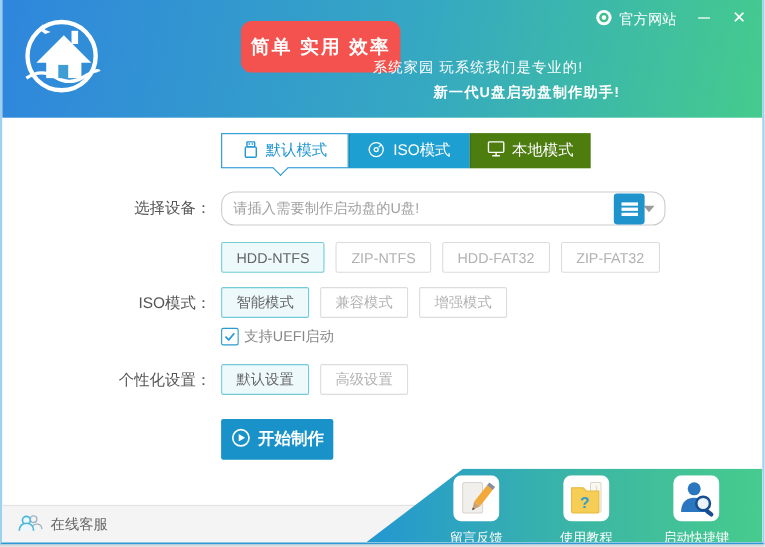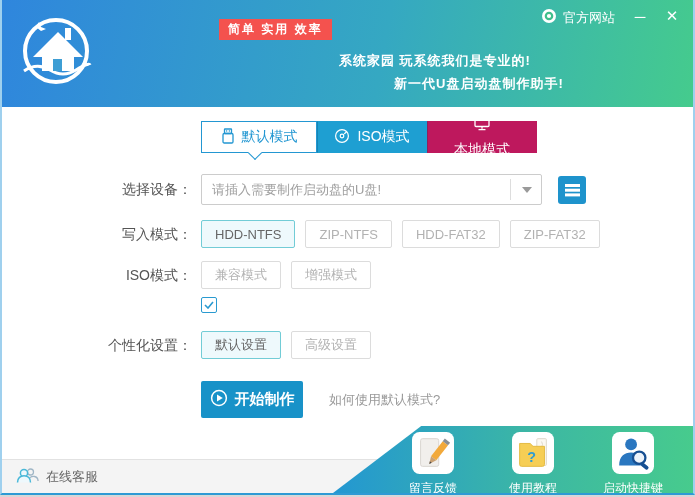--- a/index.html
+++ b/index.html
@@ -4,42 +4,42 @@
 <style>
   html,body{margin:0;padding:0;background:#d7d7d7;font-family:"Liberation Sans","DejaVu Sans",sans-serif;}
   .window{position:relative;width:691px;height:493px;background:#fff;overflow:hidden;
     border-left:2px solid #9fd0ee;border-right:2px solid #9fd0ee;border-bottom:2px solid #2e9ad4;}
   
   .header{position:absolute;left:0;top:0;width:100%;height:107px;
     background:linear-gradient(100deg,#2f86dd 0%,#35a8c2 55%,#45cb8d 100%);}
   .logo{position:absolute;left:14px;top:11px;width:80px;height:80px;}
   .app-title{position:absolute;left:100px;top:36px;color:#fff;font-size:25px;font-weight:bold;letter-spacing:1px;}
   .site-url{position:absolute;left:126px;top:70px;color:#eaf6ff;font-size:13px;}
-  .badge{position:absolute;left:217px;top:19px;background:#f4524e;color:#fff;font-size:12px;font-weight:bold;
-    padding:2px 9px;border-radius:0;letter-spacing:2px;}
-  .slogan1{position:absolute;left:337px;top:52px;color:#fff;font-size:13px;font-weight:bold;letter-spacing:1px;}
+  .badge{position:absolute;left:217px;top:19px;background:#f4524e;color:#fff;font-size:17px;font-weight:bold;
+    padding:12px 9px;border-radius:10px;letter-spacing:2px;}
+  .slogan1{position:absolute;left:337px;top:52px;color:#fff;font-size:13px;font-weight:normal;letter-spacing:1px;}
   .slogan2{position:absolute;left:392px;top:75px;color:#fff;font-size:13px;font-weight:bold;letter-spacing:1px;}
   .official{position:absolute;left:539px;top:8px;display:flex;align-items:center;gap:6px;color:#fff;font-size:13px;cursor:pointer;}
   .win-btn{position:absolute;top:4px;width:24px;height:24px;display:flex;align-items:center;justify-content:center;
     color:#fff;font-size:15px;cursor:pointer;}
   .btn-min{left:626px;font-weight:bold;}
   .btn-close{left:658px;}
   
   .tabs{position:absolute;left:199px;top:121px;display:flex;text-align:right;}
   .tab{height:32px;width:110px;display:flex;align-items:center;justify-content:center;gap:7px;
     background:#1e9fd2;color:#fff;font-size:14px;cursor:pointer;border:1px solid transparent;box-sizing:border-box;}
   .tab + .tab{border-left:1px solid rgba(0,60,90,.25);}
-  .tab.t3{background:#be185d;flex-direction:column;}
+  .tab.t3{background:#4d7c0f;}
   .tab.active{background:#fff;color:#2397d2;border:1px solid #2397d2;width:116px;}
   .tab-caret{position:absolute;left:248px;top:148px;width:9px;height:9px;background:#fff;
     border-right:1px solid #2397d2;border-bottom:1px solid #2397d2;transform:rotate(45deg);}
   
   .lbl{position:absolute;left:0;width:190px;text-align:right;font-size:14px;color:#555;}
   #lbl-device{top:181px}#lbl-write{top:226px}#lbl-part{top:267px}#lbl-pers{top:337px}
-  .select{position:absolute;left:199px;top:174px;width:341px;height:31px;border:1px solid #ccc;border-radius:2px;
+  .select{position:absolute;left:199px;top:174px;width:404px;height:31px;border:1px solid #ccc;border-radius:12px;
     box-sizing:border-box;background:#fff;cursor:pointer;}
   .select .ph{position:absolute;left:10px;top:0;line-height:29px;font-size:13px;color:#a0a0a0;}
   .select .sep{position:absolute;right:30px;top:4px;bottom:4px;width:1px;background:#ddd;}
   .select .arrow{position:absolute;right:9px;top:12px;width:0;height:0;
     border-left:5px solid transparent;border-right:5px solid transparent;border-top:6px solid #9a9a9a;}
   .menu-btn{position:absolute;left:556px;top:176px;width:28px;height:28px;background:#1e93cc;border-radius:3px;
     display:flex;align-items:center;justify-content:center;cursor:pointer;}
   .opts{position:absolute;left:199px;display:flex;gap:10px;}
   #opts-write{top:220px}#opts-part{top:261px}#opts-pers{top:331px}
   .opt{height:28px;padding:0 13px;display:flex;align-items:center;font-size:13px;border:1px solid #dcdcdc;
@@ -137,58 +137,58 @@
   <div class="lbl" id="lbl-device">选择设备：</div>
   <div class="select">
     <span class="ph">请插入需要制作启动盘的U盘!</span>
     <span class="sep"></span>
     <span class="arrow"></span>
   </div>
   <div class="menu-btn">
     <span class="hbars"></span>
   </div>
 
-  <div class="lbl" id="lbl-write">写入模式：</div>
   <div class="opts" id="opts-write">
     <div class="opt active">HDD-NTFS</div>
     <div class="opt">ZIP-NTFS</div>
     <div class="opt">HDD-FAT32</div>
     <div class="opt">ZIP-FAT32</div>
   </div>
 
   <div class="lbl" id="lbl-part">ISO模式：</div>
   <div class="opts" id="opts-part">
+    <div class="opt active">智能模式</div>
     <div class="opt">兼容模式</div>
     <div class="opt">增强模式</div>
   </div>
 
   <div class="chk-row">
     <span class="chk">
       <svg width="10" height="8" viewBox="0 0 10 8">
           <polyline points="1,4 4,7 9,1" fill="none" stroke="#2a9ad0" stroke-width="1.6"></polyline>
         </svg>
     </span>
+    <span class="chk-lbl">支持UEFI启动</span>
   </div>
 
   <div class="lbl" id="lbl-pers">个性化设置：</div>
   <div class="opts" id="opts-pers">
     <div class="opt active">默认设置</div>
     <div class="opt">高级设置</div>
   </div>
 
   <div class="start-btn">
     <span>
       <svg width="18" height="18" viewBox="0 0 18 18">
         <circle cx="9" cy="9" r="7.4" fill="none" stroke="#fff" stroke-width="1.5"></circle>
         <polygon points="7,5.6 12.8,9 7,12.4" fill="#fff"></polygon>
       </svg>
     </span>
     <span>开始制作</span>
   </div>
-  <div class="help-link">如何使用默认模式?</div>
 
   <div class="bottom-bar">
     <div class="service">
       <span>
         <svg width="23" height="17" viewBox="0 0 23 17" fill="none">
           <circle cx="14.5" cy="5" r="3" stroke="#9fb6c6" stroke-width="1.3"></circle>
           <path d="M12.5 14.5 c0.4-3.6 2.8-5.3 6-5 2.2 0.3 3.4 1.8 3.6 4.5" stroke="#9fb6c6" stroke-width="1.3"></path>
           <circle cx="8" cy="6" r="3.6" stroke="#49b8d8" stroke-width="1.5" fill="#eef8fc"></circle>
           <path d="M1.5 15.5 c0-4.5 3-6.8 6.5-6.8 s6.5 2.3 6.5 6.8" stroke="#49b8d8" stroke-width="1.5" fill="#eef8fc"></path>
         </svg>

